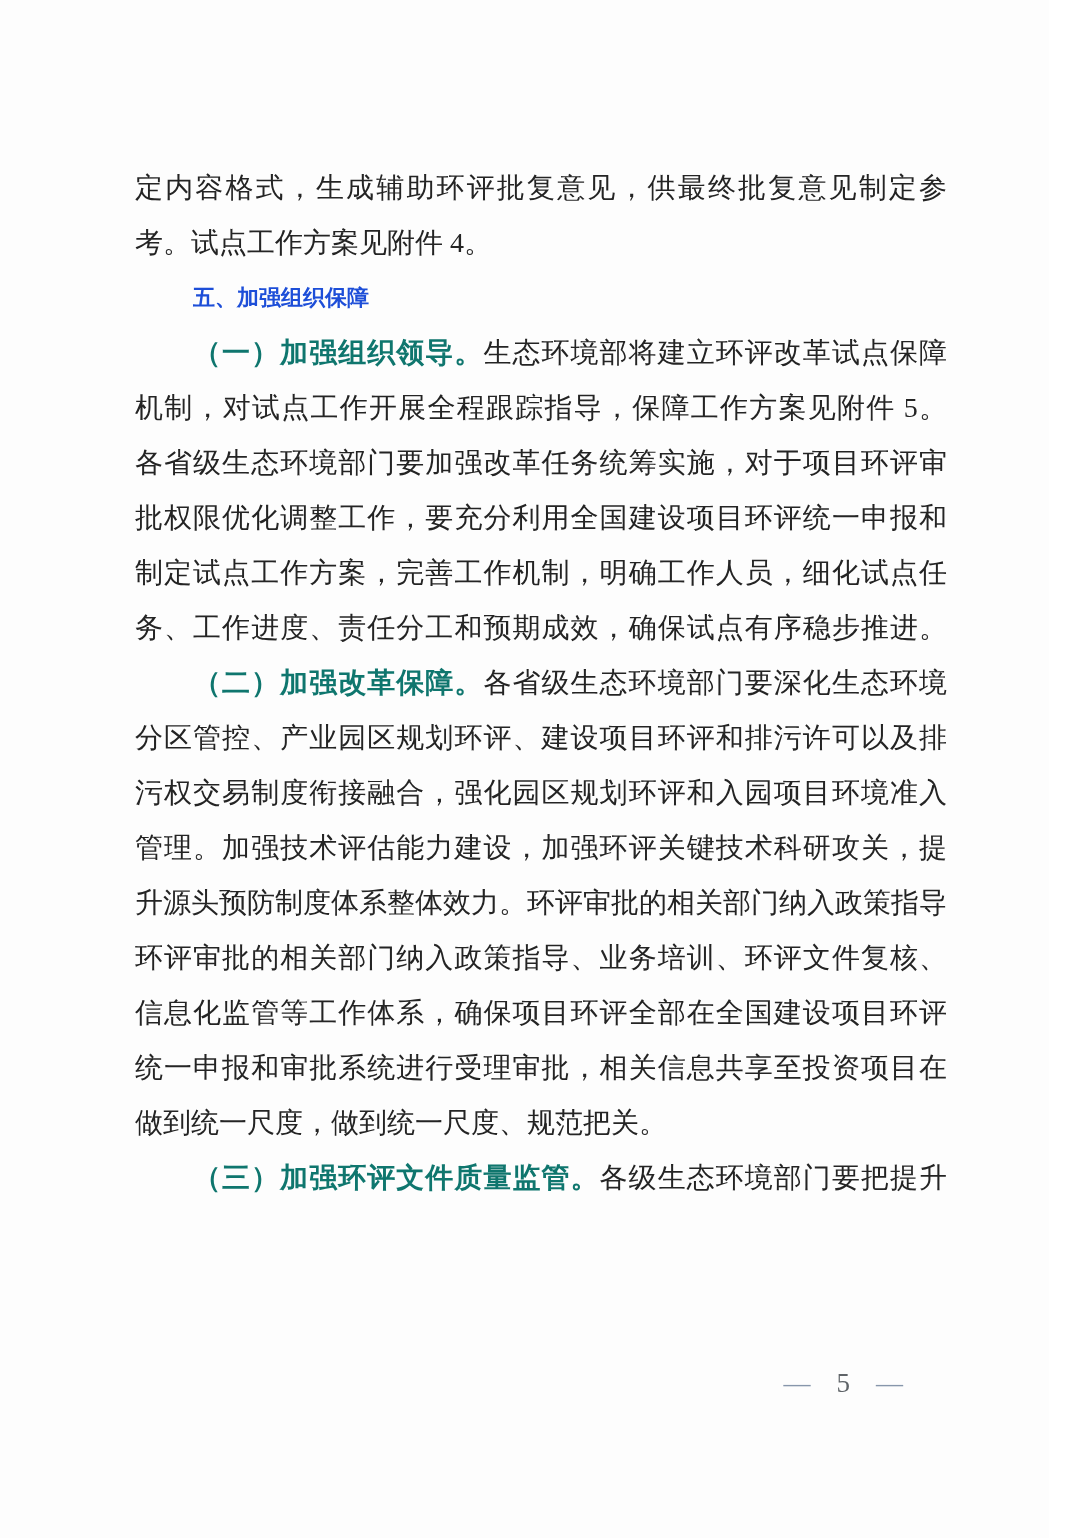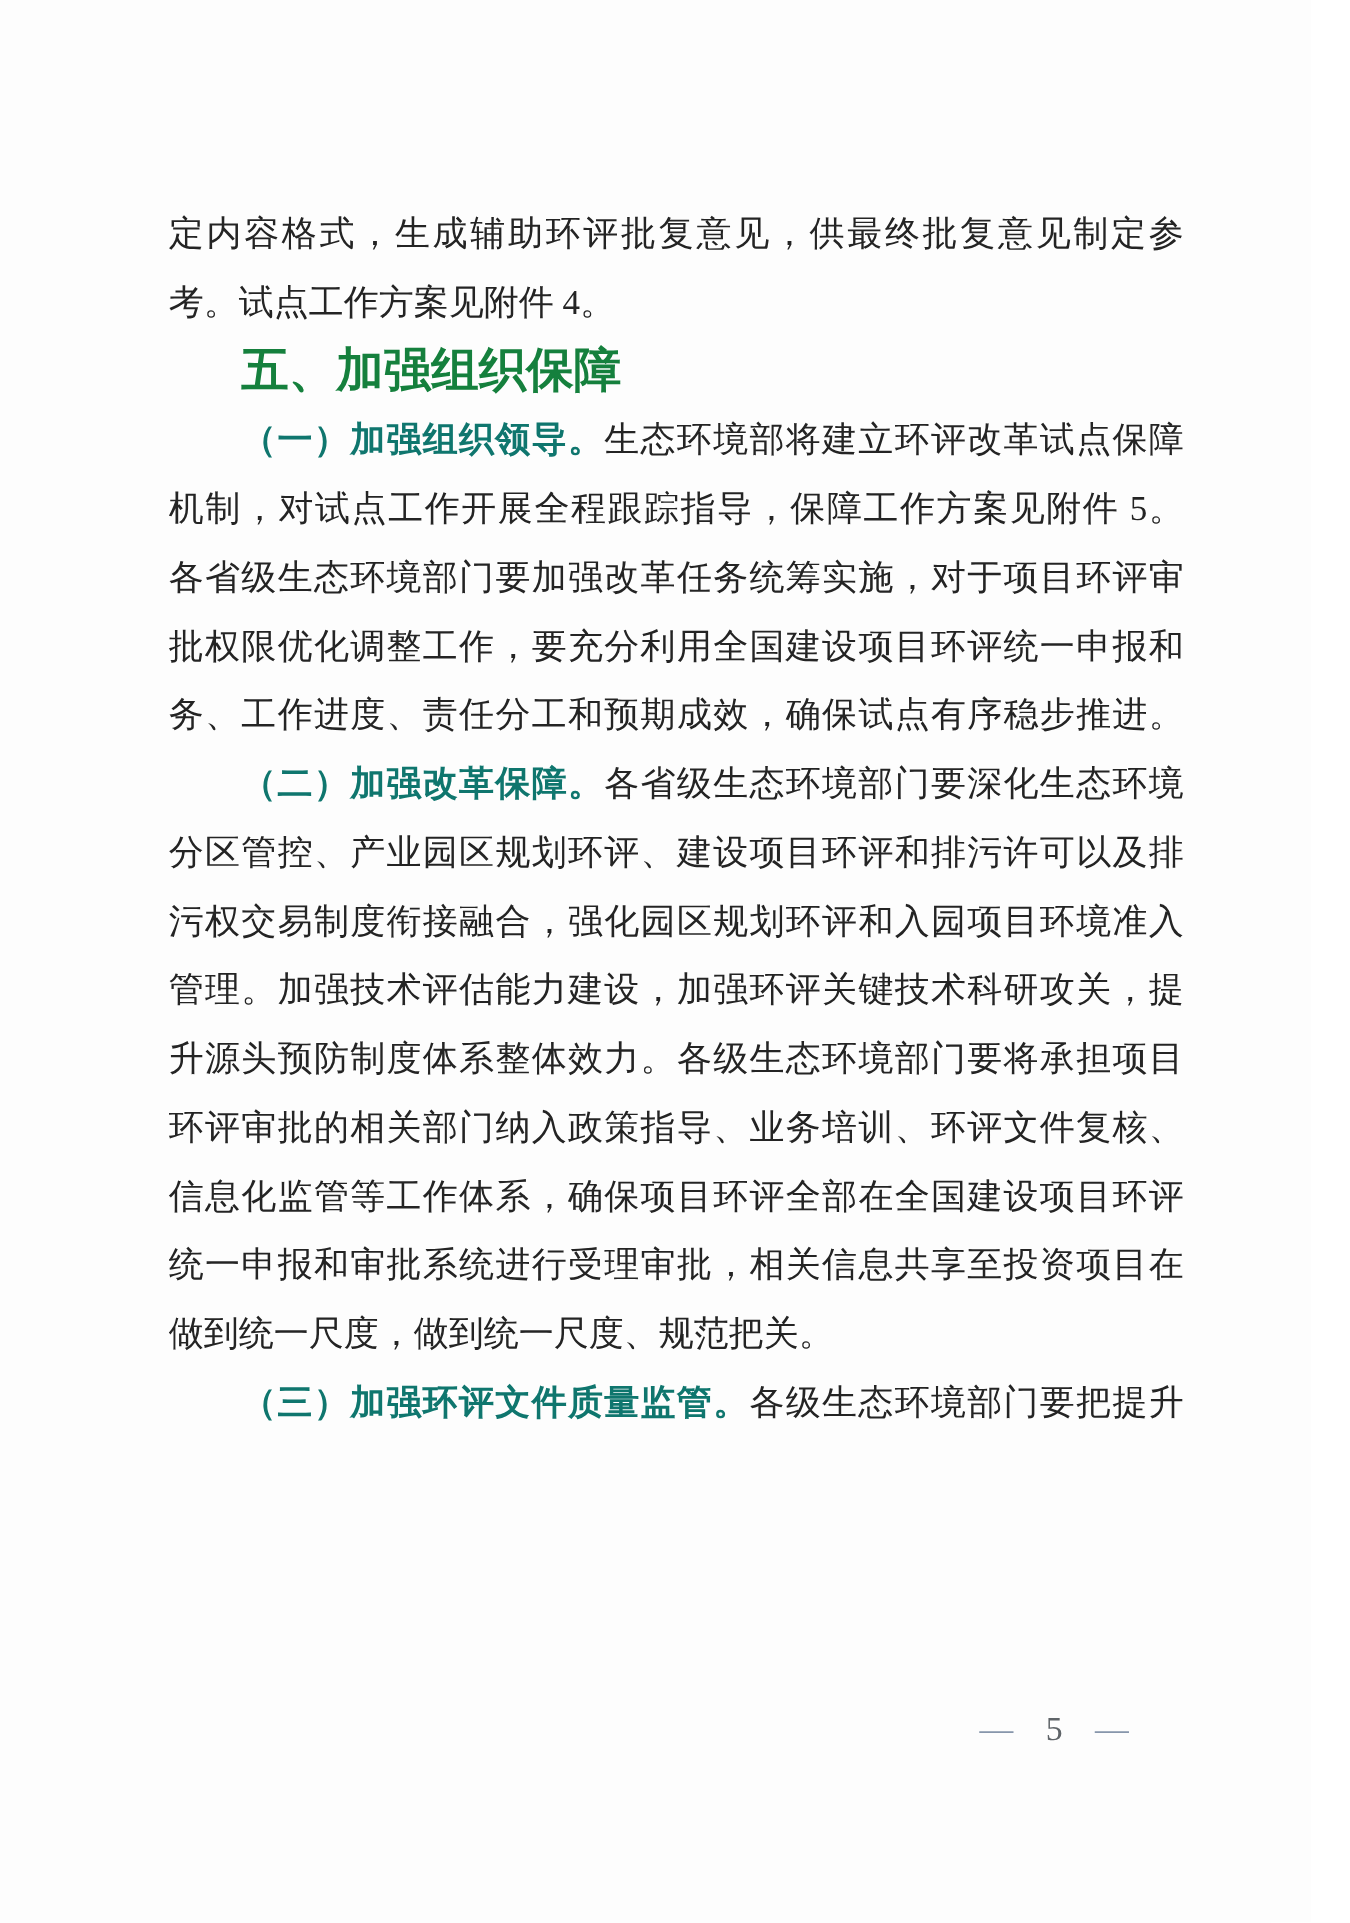--- a/index.html
+++ b/index.html
@@ -40,22 +40,22 @@
   .line.nj {
     text-align: right;
     text-align-last: left;
   }
   .line.indent {
     text-indent: 58px;
   }
   .line.heading {
     font-family: "Liberation Sans", "DejaVu Sans", sans-serif;
     font-weight: 700;
-    font-size: 38px;
-    color: #15803d;
+    font-size: 22px;
+    color: #1d4ed8;
   }
   .line b {
     font-weight: 700;
     color: #0f766e;
   }
   .footer {
     position: absolute;
     top: 1358px;
     right: 142px;
     height: 50px;
@@ -81,26 +81,27 @@
 <div class="page">
 
   <div class="doc-body">
       <div class="line j">定内容格式，生成辅助环评批复意见，供最终批复意见制定参</div>
       <div class="line nj">考。试点工作方案见附件 4。</div>
       <div class="line nj heading indent">五、加强组织保障</div>
       <div class="line j indent"><b>（一）加强组织领导。</b>生态环境部将建立环评改革试点保障</div>
       <div class="line j">机制，对试点工作开展全程跟踪指导，保障工作方案见附件 5。</div>
       <div class="line j">各省级生态环境部门要加强改革任务统筹实施，对于项目环评审</div>
       <div class="line j">批权限优化调整工作，要充分利用全国建设项目环评统一申报和</div>
+      <div class="line j">制定试点工作方案，完善工作机制，明确工作人员，细化试点任</div>
       <div class="line j">务、工作进度、责任分工和预期成效，确保试点有序稳步推进。</div>
       <div class="line j indent"><b>（二）加强改革保障。</b>各省级生态环境部门要深化生态环境</div>
       <div class="line j">分区管控、产业园区规划环评、建设项目环评和排污许可以及排</div>
       <div class="line j">污权交易制度衔接融合，强化园区规划环评和入园项目环境准入</div>
       <div class="line j">管理。加强技术评估能力建设，加强环评关键技术科研攻关，提</div>
-      <div class="line j">升源头预防制度体系整体效力。各级生态环境部门要将承担项目</div>
+      <div class="line j">升源头预防制度体系整体效力。环评审批的相关部门纳入政策指导</div>
       <div class="line j">环评审批的相关部门纳入政策指导、业务培训、环评文件复核、</div>
       <div class="line j">信息化监管等工作体系，确保项目环评全部在全国建设项目环评</div>
       <div class="line j">统一申报和审批系统进行受理审批，相关信息共享至投资项目在</div>
       <div class="line nj">做到统一尺度，做到统一尺度、规范把关。</div>
       <div class="line j indent"><b>（三）加强环评文件质量监管。</b>各级生态环境部门要把提升</div>
     </div>
 
   <div class="footer">
     <span class="dash">—</span>
     <span class="num">5</span>

